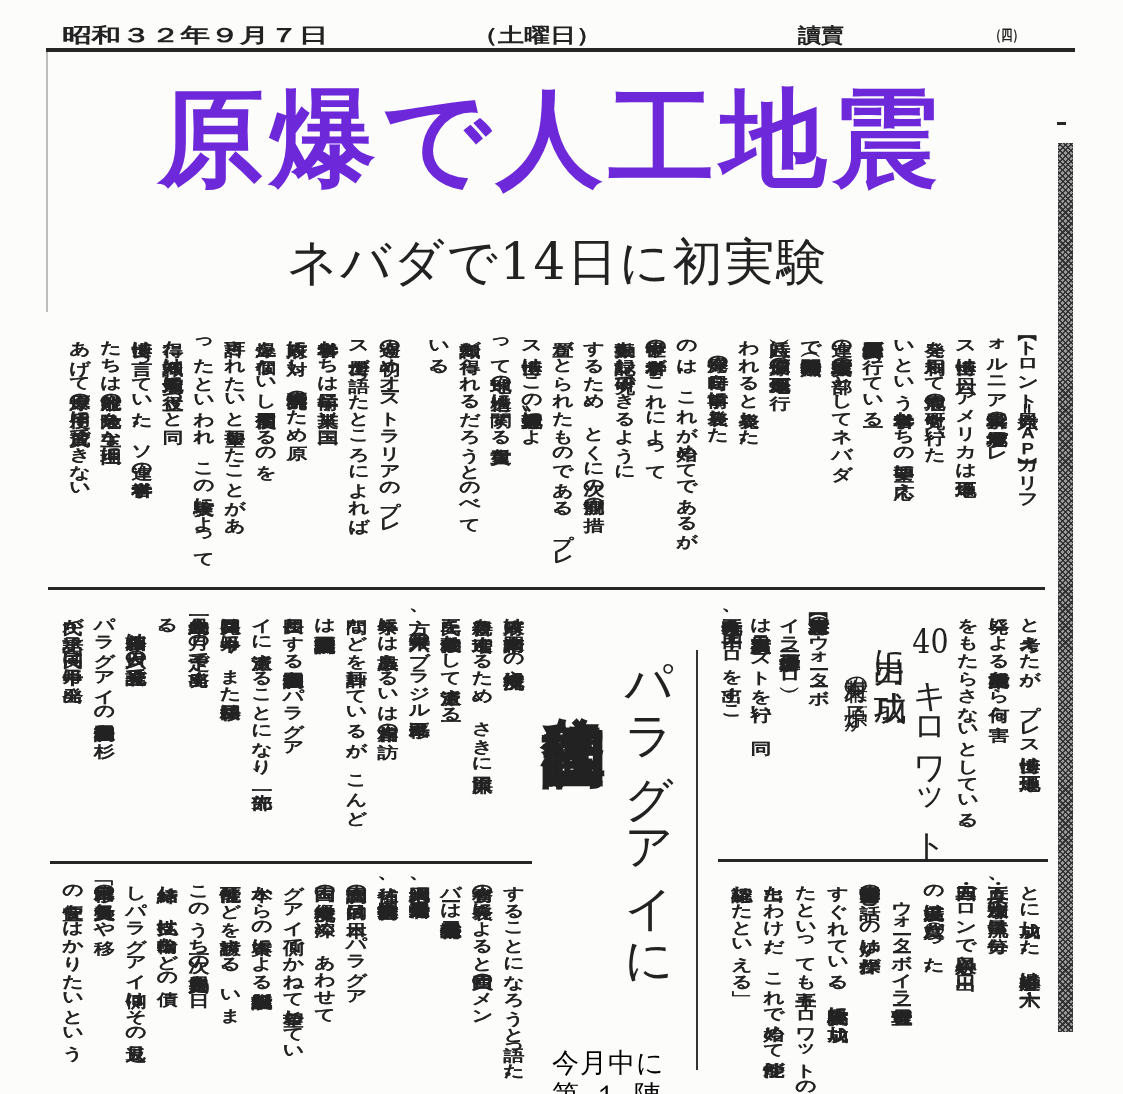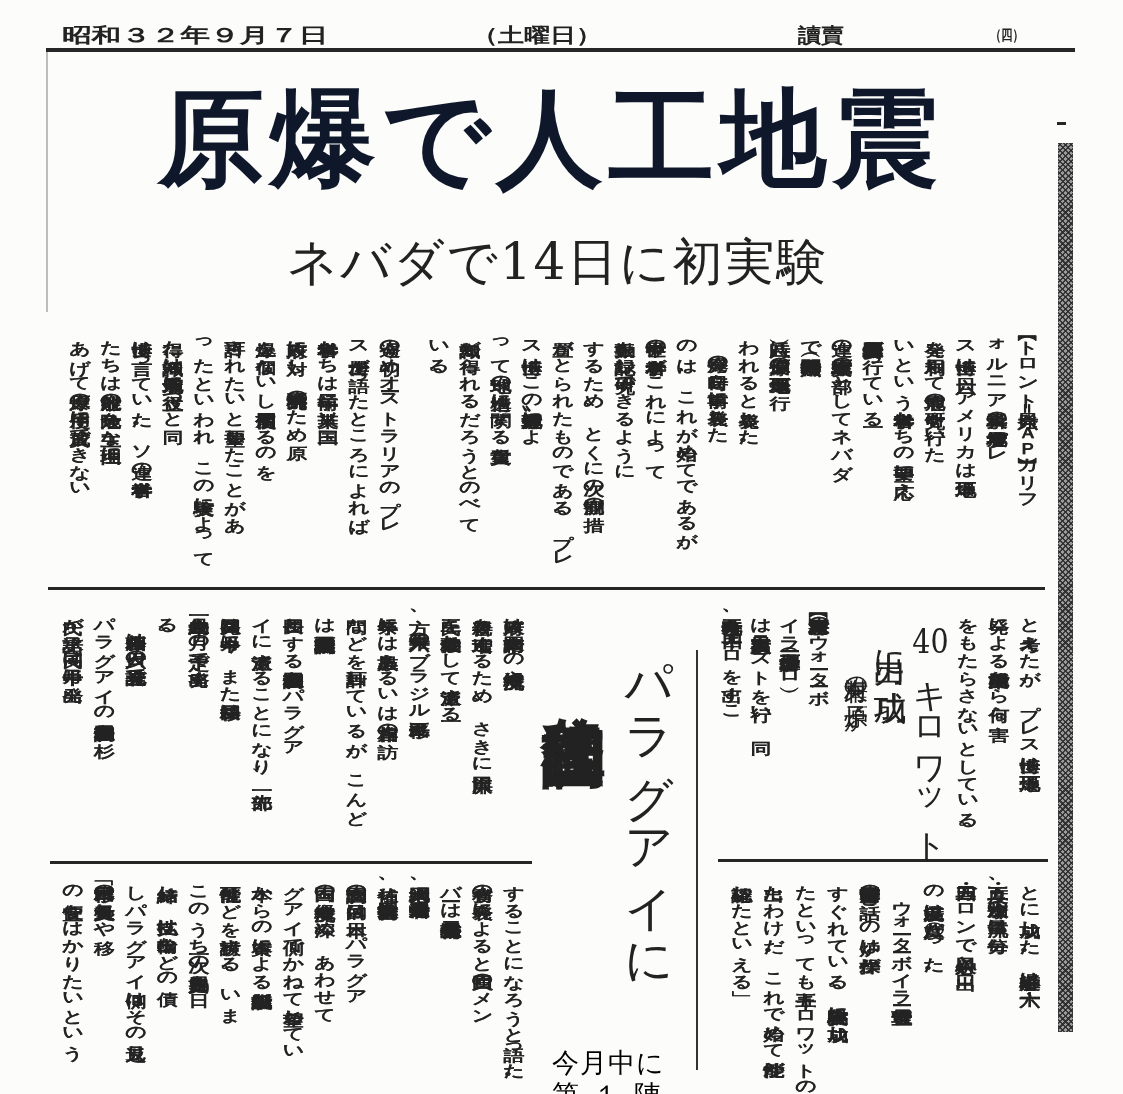--- a/index.html
+++ b/index.html
@@ -10,21 +10,21 @@
     font-family: "DejaVu Sans", sans-serif;
   }
   .mast {
     position: absolute; top: 24px; font-size: 20px; font-weight: 700;
     line-height: 22px; white-space: nowrap; transform-origin: left top; color: #222;
     font-family: "DejaVu Sans", sans-serif;
   }
   .rule { position: absolute; background: #262626; }
   .headline {
     position: absolute; left: 158px; top: 84px; font-size: 106px; font-weight: 900;
-    letter-spacing: 6px; line-height: 110px; white-space: nowrap; color: #0f172a;
+    letter-spacing: 6px; line-height: 110px; white-space: nowrap; color: #6d28d9;
     font-family: "DejaVu Sans", sans-serif;
   }
   .subhead {
     position: absolute; left: 287px; top: 234px; font-size: 50px; line-height: 56px;
     letter-spacing: 2px; white-space: nowrap; color: #222;
     font-family: "DejaVu Serif", serif;
   }
   .cols {
     position: absolute; writing-mode: vertical-rl; font-size: 21px; font-weight: 700;
     transform: scaleY(0.74); transform-origin: top right; white-space: nowrap;

